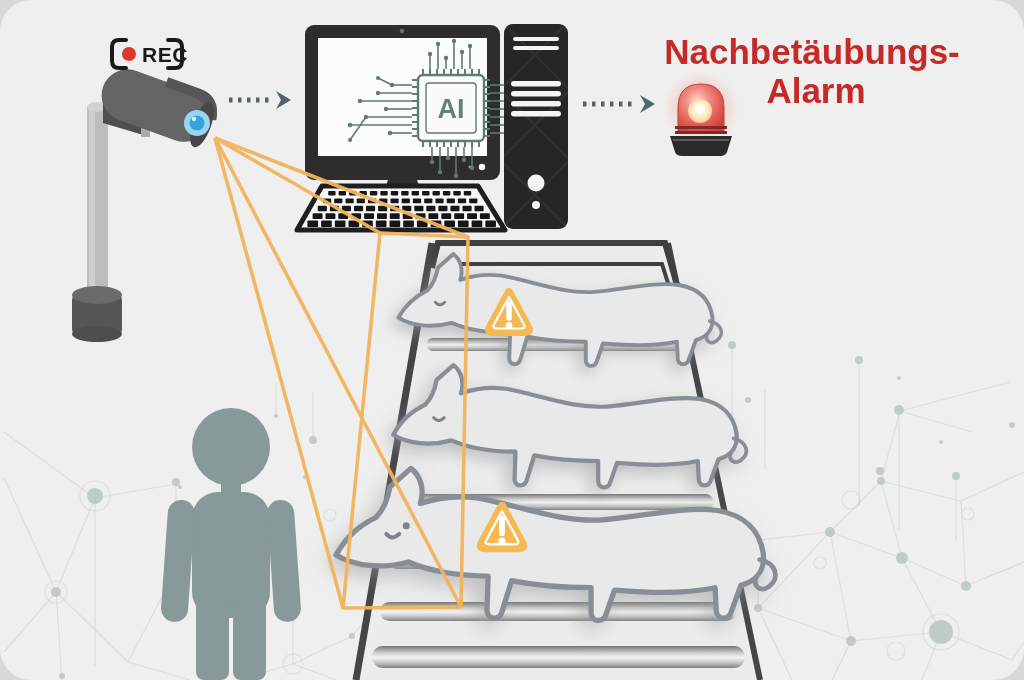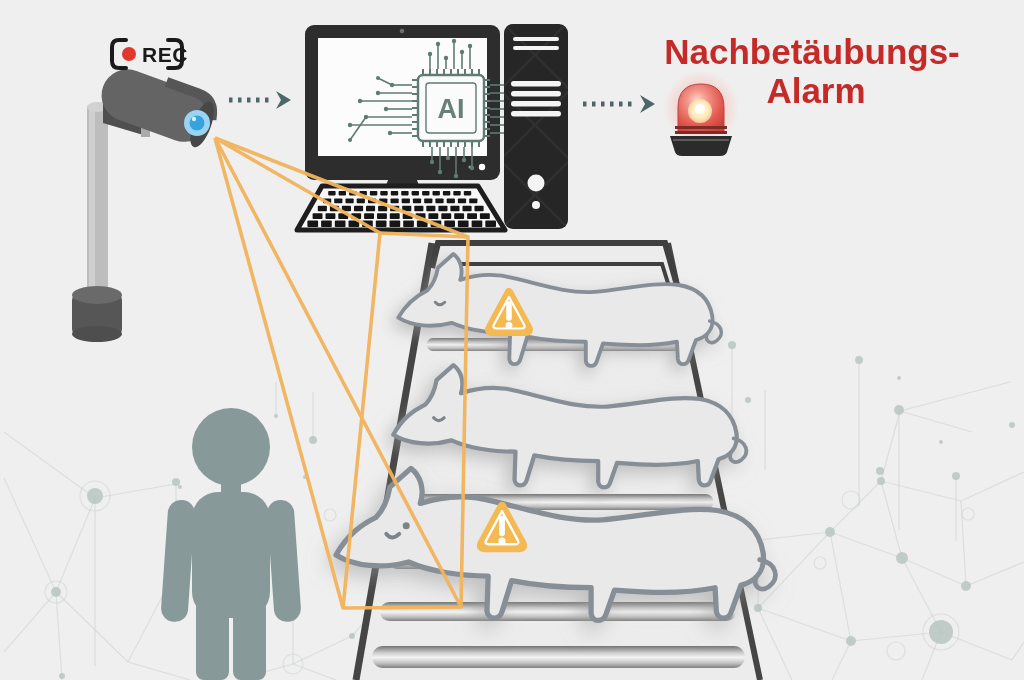--- a/index.html
+++ b/index.html
@@ -1,18 +1,18 @@
 <!DOCTYPE html>
 <html><head>
 <meta charset="utf-8">
 <style>
   html,body{margin:0;padding:0;background:#d8d8d8;}
   .stage{
     position:relative;width:1024px;height:680px;overflow:hidden;
-    background:#F0EFEF;font-family:"Liberation Sans",sans-serif;
+    background:#F0EFEF;font-family:"Liberation Sans",sans-serif;border-radius:31px;
   }
   svg{display:block;}
   text{font-family:"Liberation Sans",sans-serif;}
   .alarm-text{font-weight:bold;fill:#C42B28;}
 </style>
 </head>
 <body>
 
 <div class="stage">
 <svg width="1024" height="680" viewBox="0 0 1024 680">

